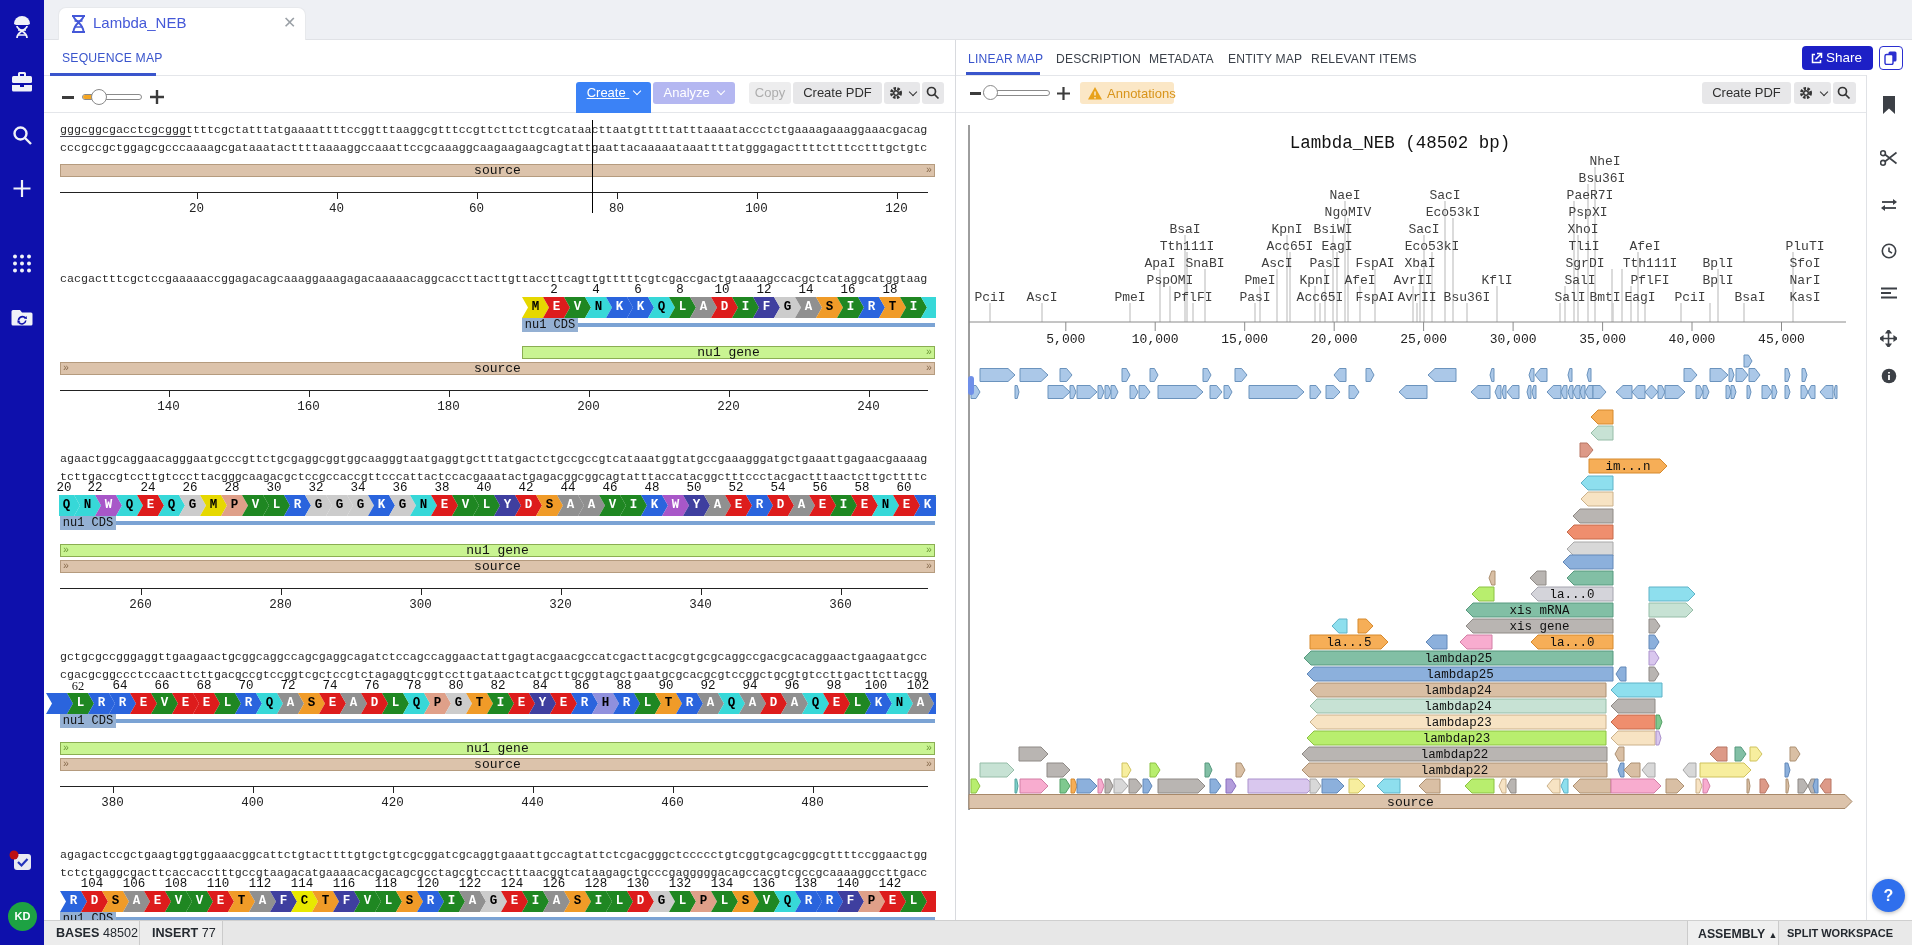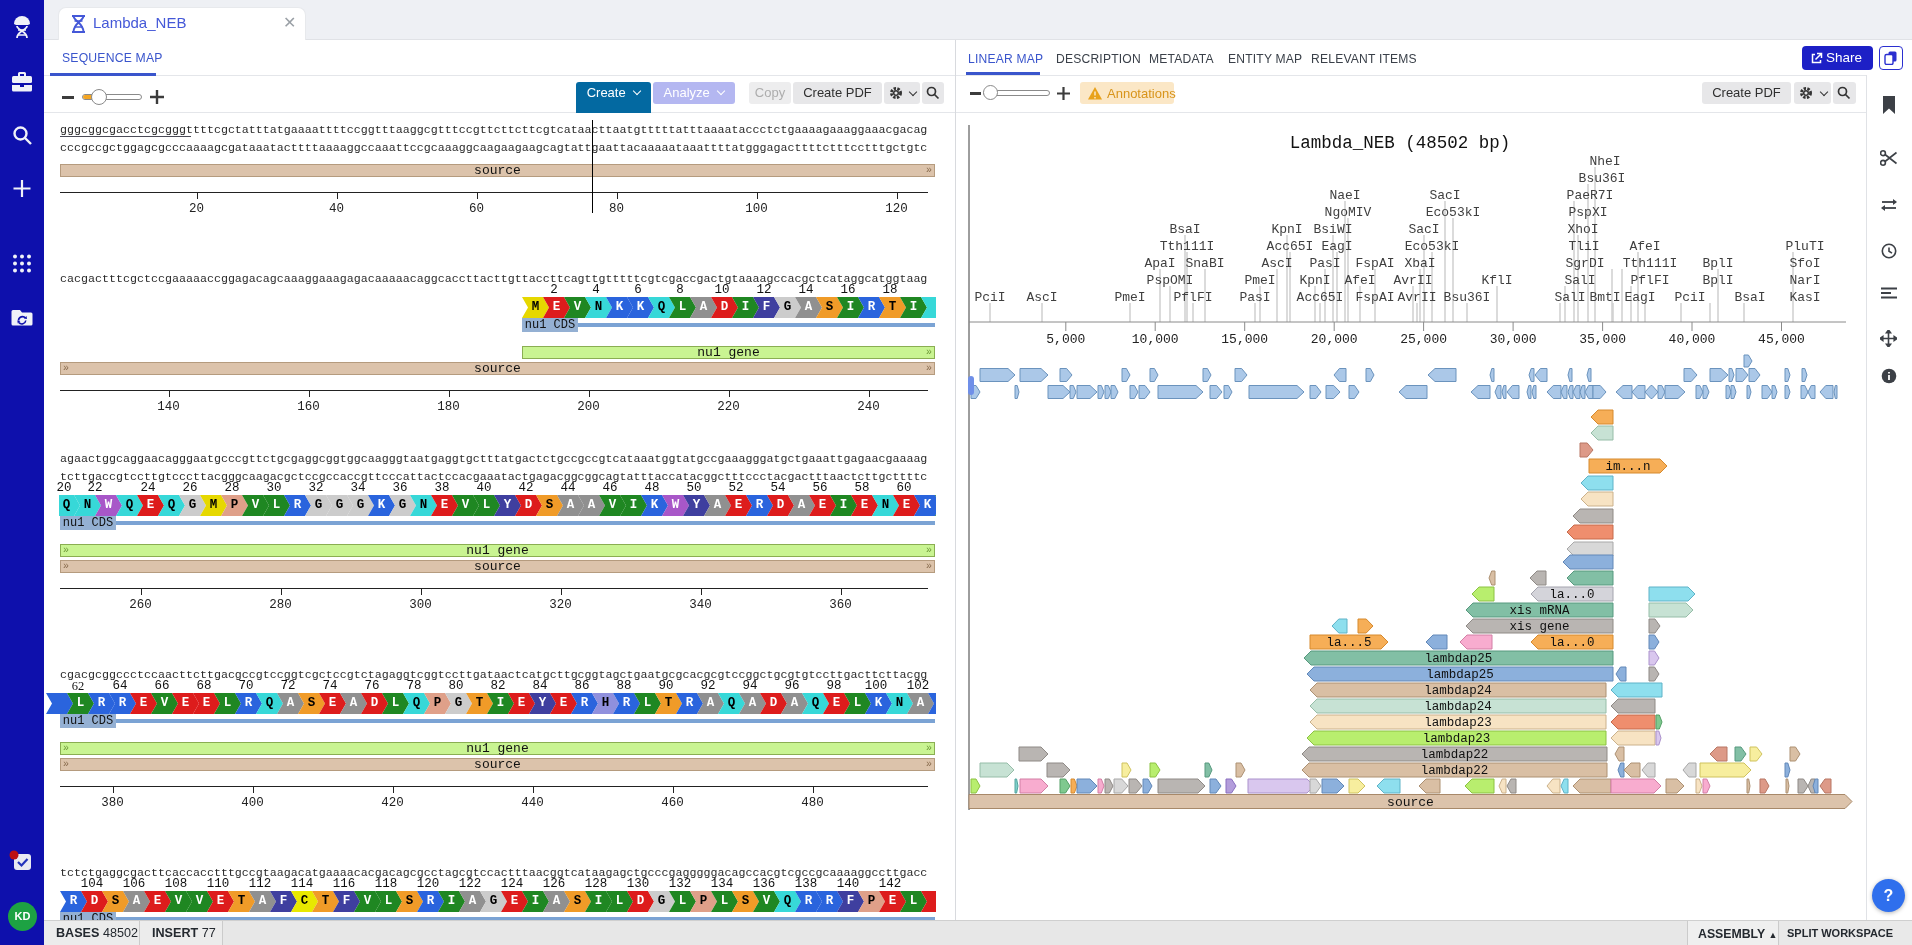--- a/index.html
+++ b/index.html
@@ -96,21 +96,21 @@
 <div class="abs" style="left:44px;top:75px;width:912px;height:1px;background:#e4e6ea;"></div>
 <div class="abs" style="left:50px;top:73px;width:106px;height:2.5px;background:#3a55cc;"></div>
 <div class="abs" style="left:44px;top:112px;width:912px;height:1px;background:#e4e6ea;"></div>
 <div class="abs" style="left:62px;top:96px;width:12px;height:2.5px;background:#3c3c3c;"></div>
 <div class="abs" style="left:82px;top:94px;width:60px;height:6px;background:#fff;border:1px solid #8a8a8a;border-radius:3px;"></div>
 <div class="abs" style="left:83px;top:95px;width:16px;height:4px;background:#f5a623;border-radius:2px;"></div>
 <div class="abs" style="left:91px;top:89px;width:16px;height:16px;background:#fff;border:1px solid #8a8a8a;border-radius:50%;"></div>
 <svg class="abs" style="left:150px;top:90px" width="14" height="14" viewBox="0 0 14 14">
     <path d="M7,0 v14 M0,7 h14" stroke="#3c3c3c" stroke-width="2.4"></path>
   </svg>
-<div class="btn" style="left:576px;top:82px;width:75px;height:34px;background:#0369a1;color:#fff;line-height:22px;">Create <span class="chv"></span></div>
+<div class="btn" style="left:576px;top:82px;width:75px;height:34px;background:#3b82f6;color:#fff;line-height:22px;text-decoration:underline;">Create <span class="chv"></span></div>
 <div class="btn" style="left:653px;top:82px;width:82px;height:22px;background:#b4b7f1;color:#fff;line-height:22px;">Analyze <span class="chv"></span></div>
 <div class="btn" style="left:749px;top:82px;width:42px;height:22px;background:#ededee;color:#adadad;line-height:22px;">Copy</div>
 <div class="btn" style="left:793px;top:82px;width:89px;height:22px;background:#e7e7e9;color:#2f2f2f;line-height:22px;">Create PDF</div>
 <div class="btn" style="left:884px;top:82px;width:36px;height:22px;background:#e7e7e9;"></div>
 <svg class="abs" style="left:889px;top:86px" width="14" height="14" viewBox="0 0 14 14">
     <g transform="translate(7,7)">
       <circle r="4.6" fill="none" stroke="#333" stroke-width="2.8" stroke-dasharray="2.4 1.35"></circle>
       <circle r="2.3" fill="#e7e7e9" stroke="#333" stroke-width="1.5"></circle>
     </g>
   </svg>
@@ -265,20 +265,21 @@
 <div class="tick" style="left:236.5px;top:475px;"></div>
 <div class="ticklab" style="left:206.5px;top:485px;">280</div>
 <div class="tick" style="left:376.5px;top:475px;"></div>
 <div class="ticklab" style="left:346.5px;top:485px;">300</div>
 <div class="tick" style="left:516.5px;top:475px;"></div>
 <div class="ticklab" style="left:486.5px;top:485px;">320</div>
 <div class="tick" style="left:656.5px;top:475px;"></div>
 <div class="ticklab" style="left:626.5px;top:485px;">340</div>
 <div class="tick" style="left:796.5px;top:475px;"></div>
 <div class="ticklab" style="left:766.5px;top:485px;">360</div>
+<div class="seqline" style="left:16px;top:535px;">gctgcgccgggaggttgaagaactgcggcaggccagcgaggcagatctccagccaggaactattgagtacgaacgccatcgacttacgcgtgcgcaggccgacgcacaggaactgaagaatgcc</div>
 <div class="seqline" style="left:16px;top:553px;">cgacgcggccctccaacttcttgacgccgtccggtcgctccgtctagaggtcggtccttgataactcatgcttgcggtagctgaatgcgcacgcgtccggctgcgtgtccttgacttcttacgg</div>
 <div class="aanum" style="left:19px;top:566px;font-family:Liberation Serif, serif;">62</div>
 <div class="aanum" style="left:61px;top:566px;">64</div>
 <div class="aanum" style="left:103px;top:566px;">66</div>
 <div class="aanum" style="left:145px;top:566px;">68</div>
 <div class="aanum" style="left:187px;top:566px;">70</div>
 <div class="aanum" style="left:229px;top:566px;">72</div>
 <div class="aanum" style="left:271px;top:566px;">74</div>
 <div class="aanum" style="left:313px;top:566px;">76</div>
 <div class="aanum" style="left:355px;top:566px;">78</div>
@@ -348,20 +349,21 @@
 <div class="tick" style="left:208.5px;top:673px;"></div>
 <div class="ticklab" style="left:178.5px;top:683px;">400</div>
 <div class="tick" style="left:348.5px;top:673px;"></div>
 <div class="ticklab" style="left:318.5px;top:683px;">420</div>
 <div class="tick" style="left:488.5px;top:673px;"></div>
 <div class="ticklab" style="left:458.5px;top:683px;">440</div>
 <div class="tick" style="left:628.5px;top:673px;"></div>
 <div class="ticklab" style="left:598.5px;top:683px;">460</div>
 <div class="tick" style="left:768.5px;top:673px;"></div>
 <div class="ticklab" style="left:738.5px;top:683px;">480</div>
+<div class="seqline" style="left:16px;top:733px;">agagactccgctgaagtggtggaaacggcattctgtacttttgtgctgtcgcggatcgcaggtgaaattgccagtattctcgacgggctccccctgtcggtgcagcggcgttttccggaactgg</div>
 <div class="seqline" style="left:16px;top:751px;">tctctgaggcgacttcaccacctttgccgtaagacatgaaaacacgacagcgcctagcgtccactttaacggtcataagagctgcccgagggggacagccacgtcgccgcaaaaggccttgacc</div>
 <div class="aanum" style="left:33px;top:764px;">104</div>
 <div class="aanum" style="left:75px;top:764px;">106</div>
 <div class="aanum" style="left:117px;top:764px;">108</div>
 <div class="aanum" style="left:159px;top:764px;">110</div>
 <div class="aanum" style="left:201px;top:764px;">112</div>
 <div class="aanum" style="left:243px;top:764px;">114</div>
 <div class="aanum" style="left:285px;top:764px;">116</div>
 <div class="aanum" style="left:327px;top:764px;">118</div>
 <div class="aanum" style="left:369px;top:764px;">120</div>

